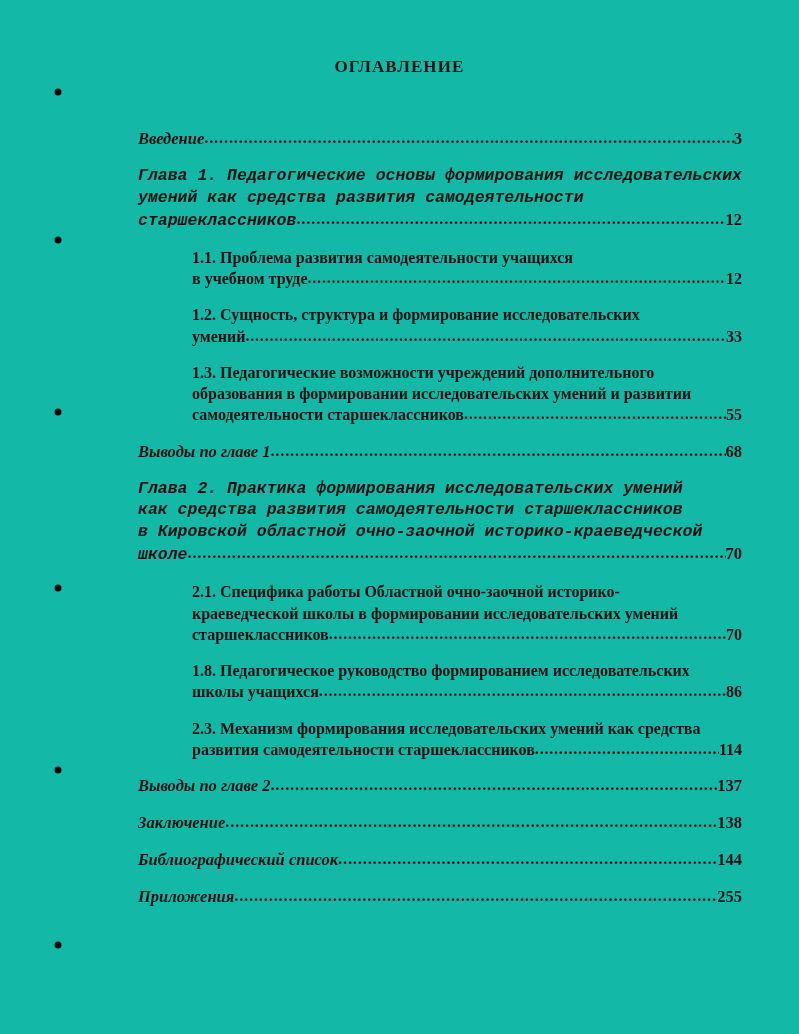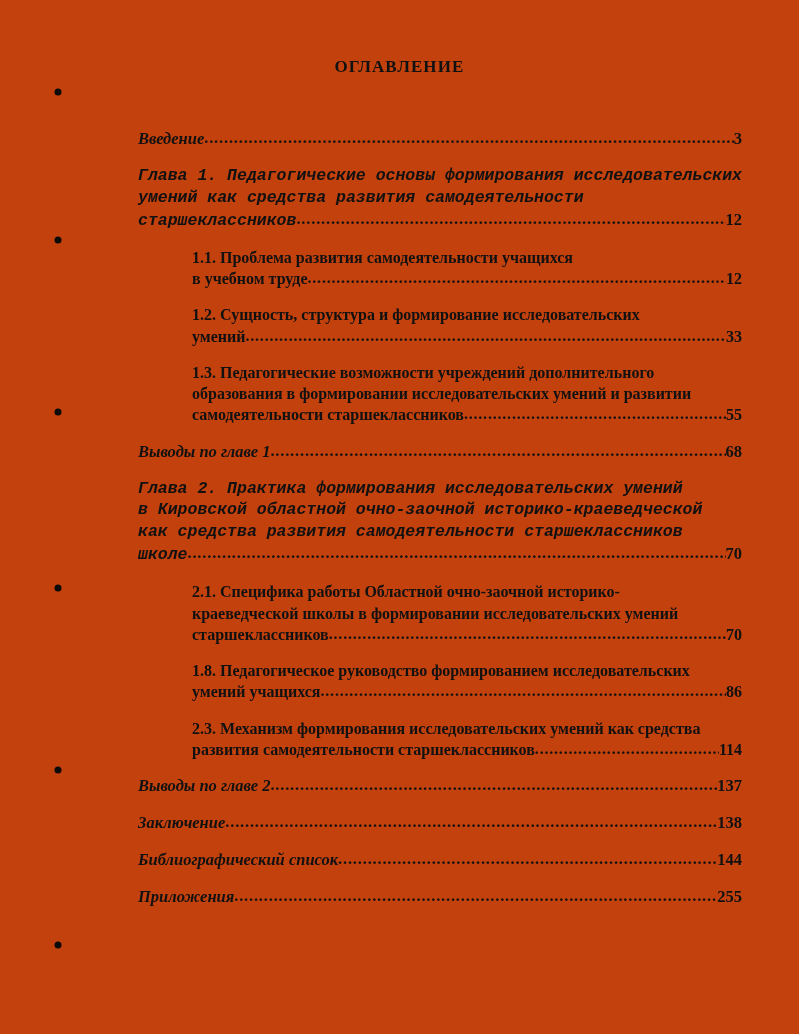--- a/index.html
+++ b/index.html
@@ -14,21 +14,21 @@
     position: relative;
     overflow: hidden;
     font-family: "Liberation Serif", "DejaVu Serif", serif;
     color: #111111;
     -webkit-font-smoothing: antialiased;
   }
 
   .page {
     position: absolute;
     inset: 0;
-    background: #c2410c;
+    background: #14b8a6;
   }
 
   
   .margin-dots {
     position: absolute;
     left: 0;
     top: 0;
     width: 110px;
     height: 1034px;
     pointer-events: none;
@@ -182,41 +182,41 @@
       </div>
       <div class="entry level-1 matter">
         <div class="leader-line">
           <span class="leader-text">Выводы по главе 1</span>
           <span class="leader-dots">...................................................................................................................................................................................................................................................................</span>
           <span class="page-num">68</span>
         </div>
       </div>
       <div class="entry level-1 chap">
         <span class="line">Глава 2.  Практика формирования исследовательских умений</span>
+        <span class="line"> как средства развития самодеятельности старшеклассников</span>
         <span class="line"> в Кировской областной очно-заочной историко-краеведческой</span>
-        <span class="line"> как средства развития самодеятельности старшеклассников</span>
         <div class="leader-line">
           <span class="leader-text"> школе </span>
           <span class="leader-dots">...................................................................................................................................................................................................................................................................</span>
           <span class="page-num">70</span>
         </div>
       </div>
       <div class="entry level-2 sect">
         <span class="line">2.1. Специфика работы Областной очно-заочной историко-</span>
         <span class="line">краеведческой школы в формировании исследовательских умений</span>
         <div class="leader-line">
           <span class="leader-text">старшеклассников</span>
           <span class="leader-dots">...................................................................................................................................................................................................................................................................</span>
           <span class="page-num">70</span>
         </div>
       </div>
       <div class="entry level-2 sect">
         <span class="line">1.8. Педагогическое руководство формированием исследовательских</span>
         <div class="leader-line">
-          <span class="leader-text">умений учащихся</span>
+          <span class="leader-text">школы учащихся</span>
           <span class="leader-dots">...................................................................................................................................................................................................................................................................</span>
           <span class="page-num">86</span>
         </div>
       </div>
       <div class="entry level-2 sect">
         <span class="line">2.3. Механизм формирования исследовательских умений как средства</span>
         <div class="leader-line">
           <span class="leader-text">развития самодеятельности старшеклассников</span>
           <span class="leader-dots">...................................................................................................................................................................................................................................................................</span>
           <span class="page-num">114</span>

